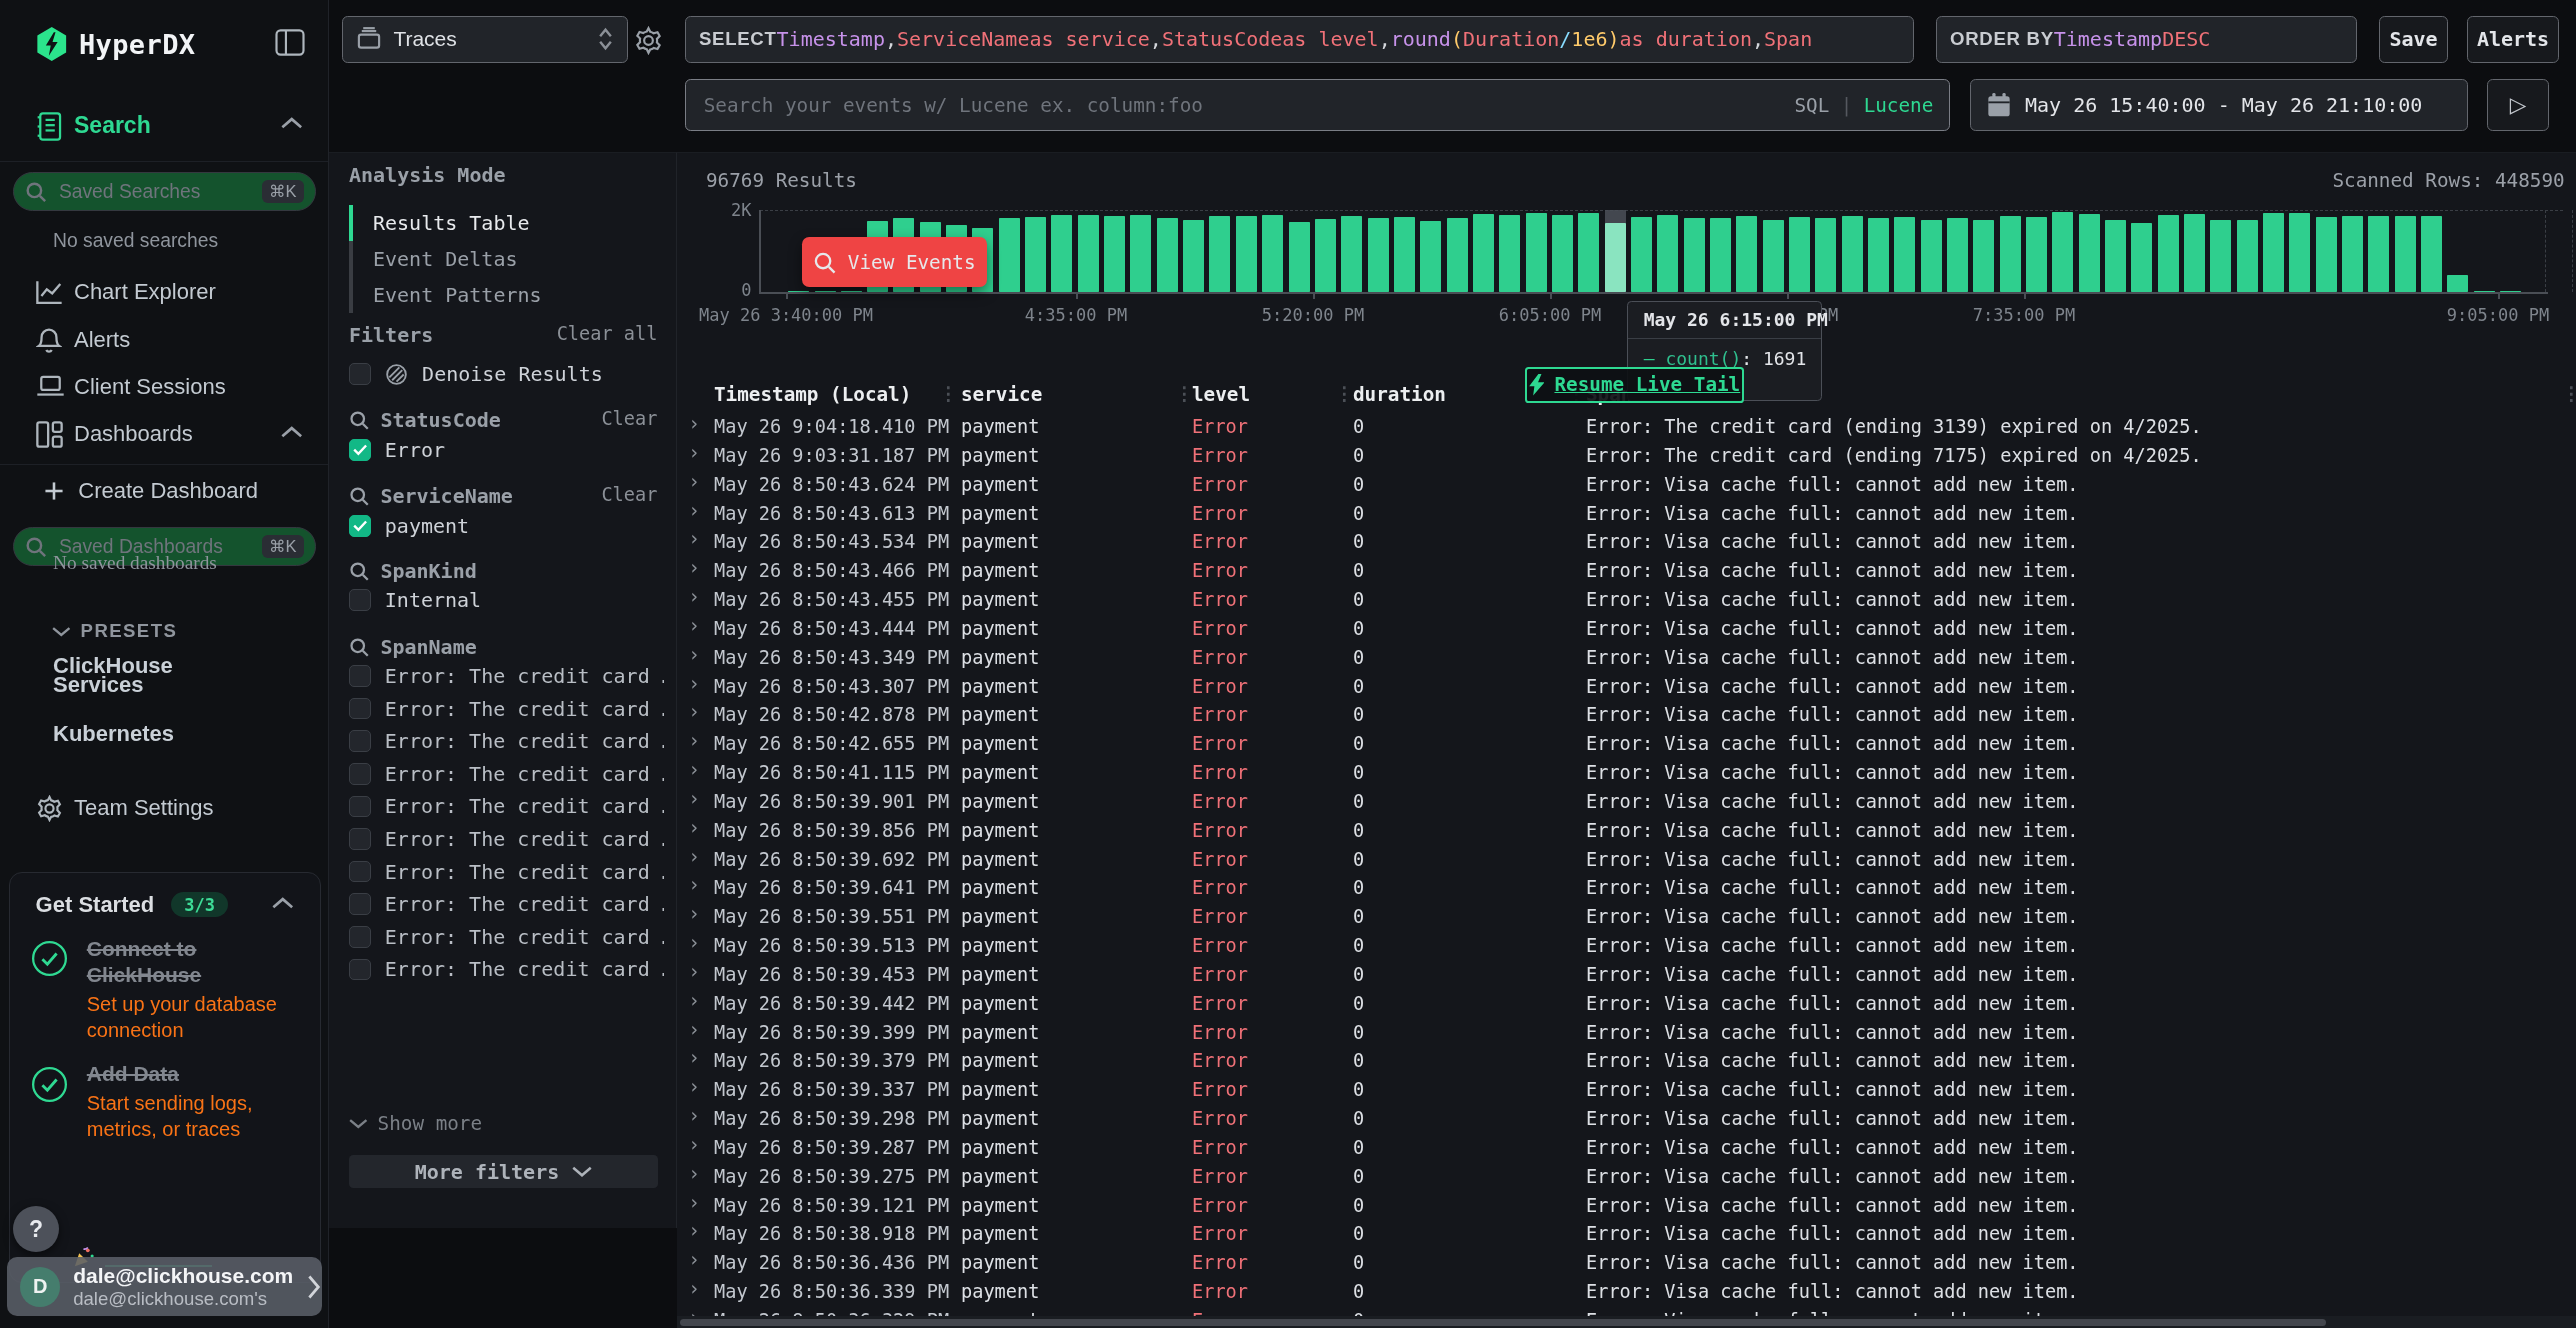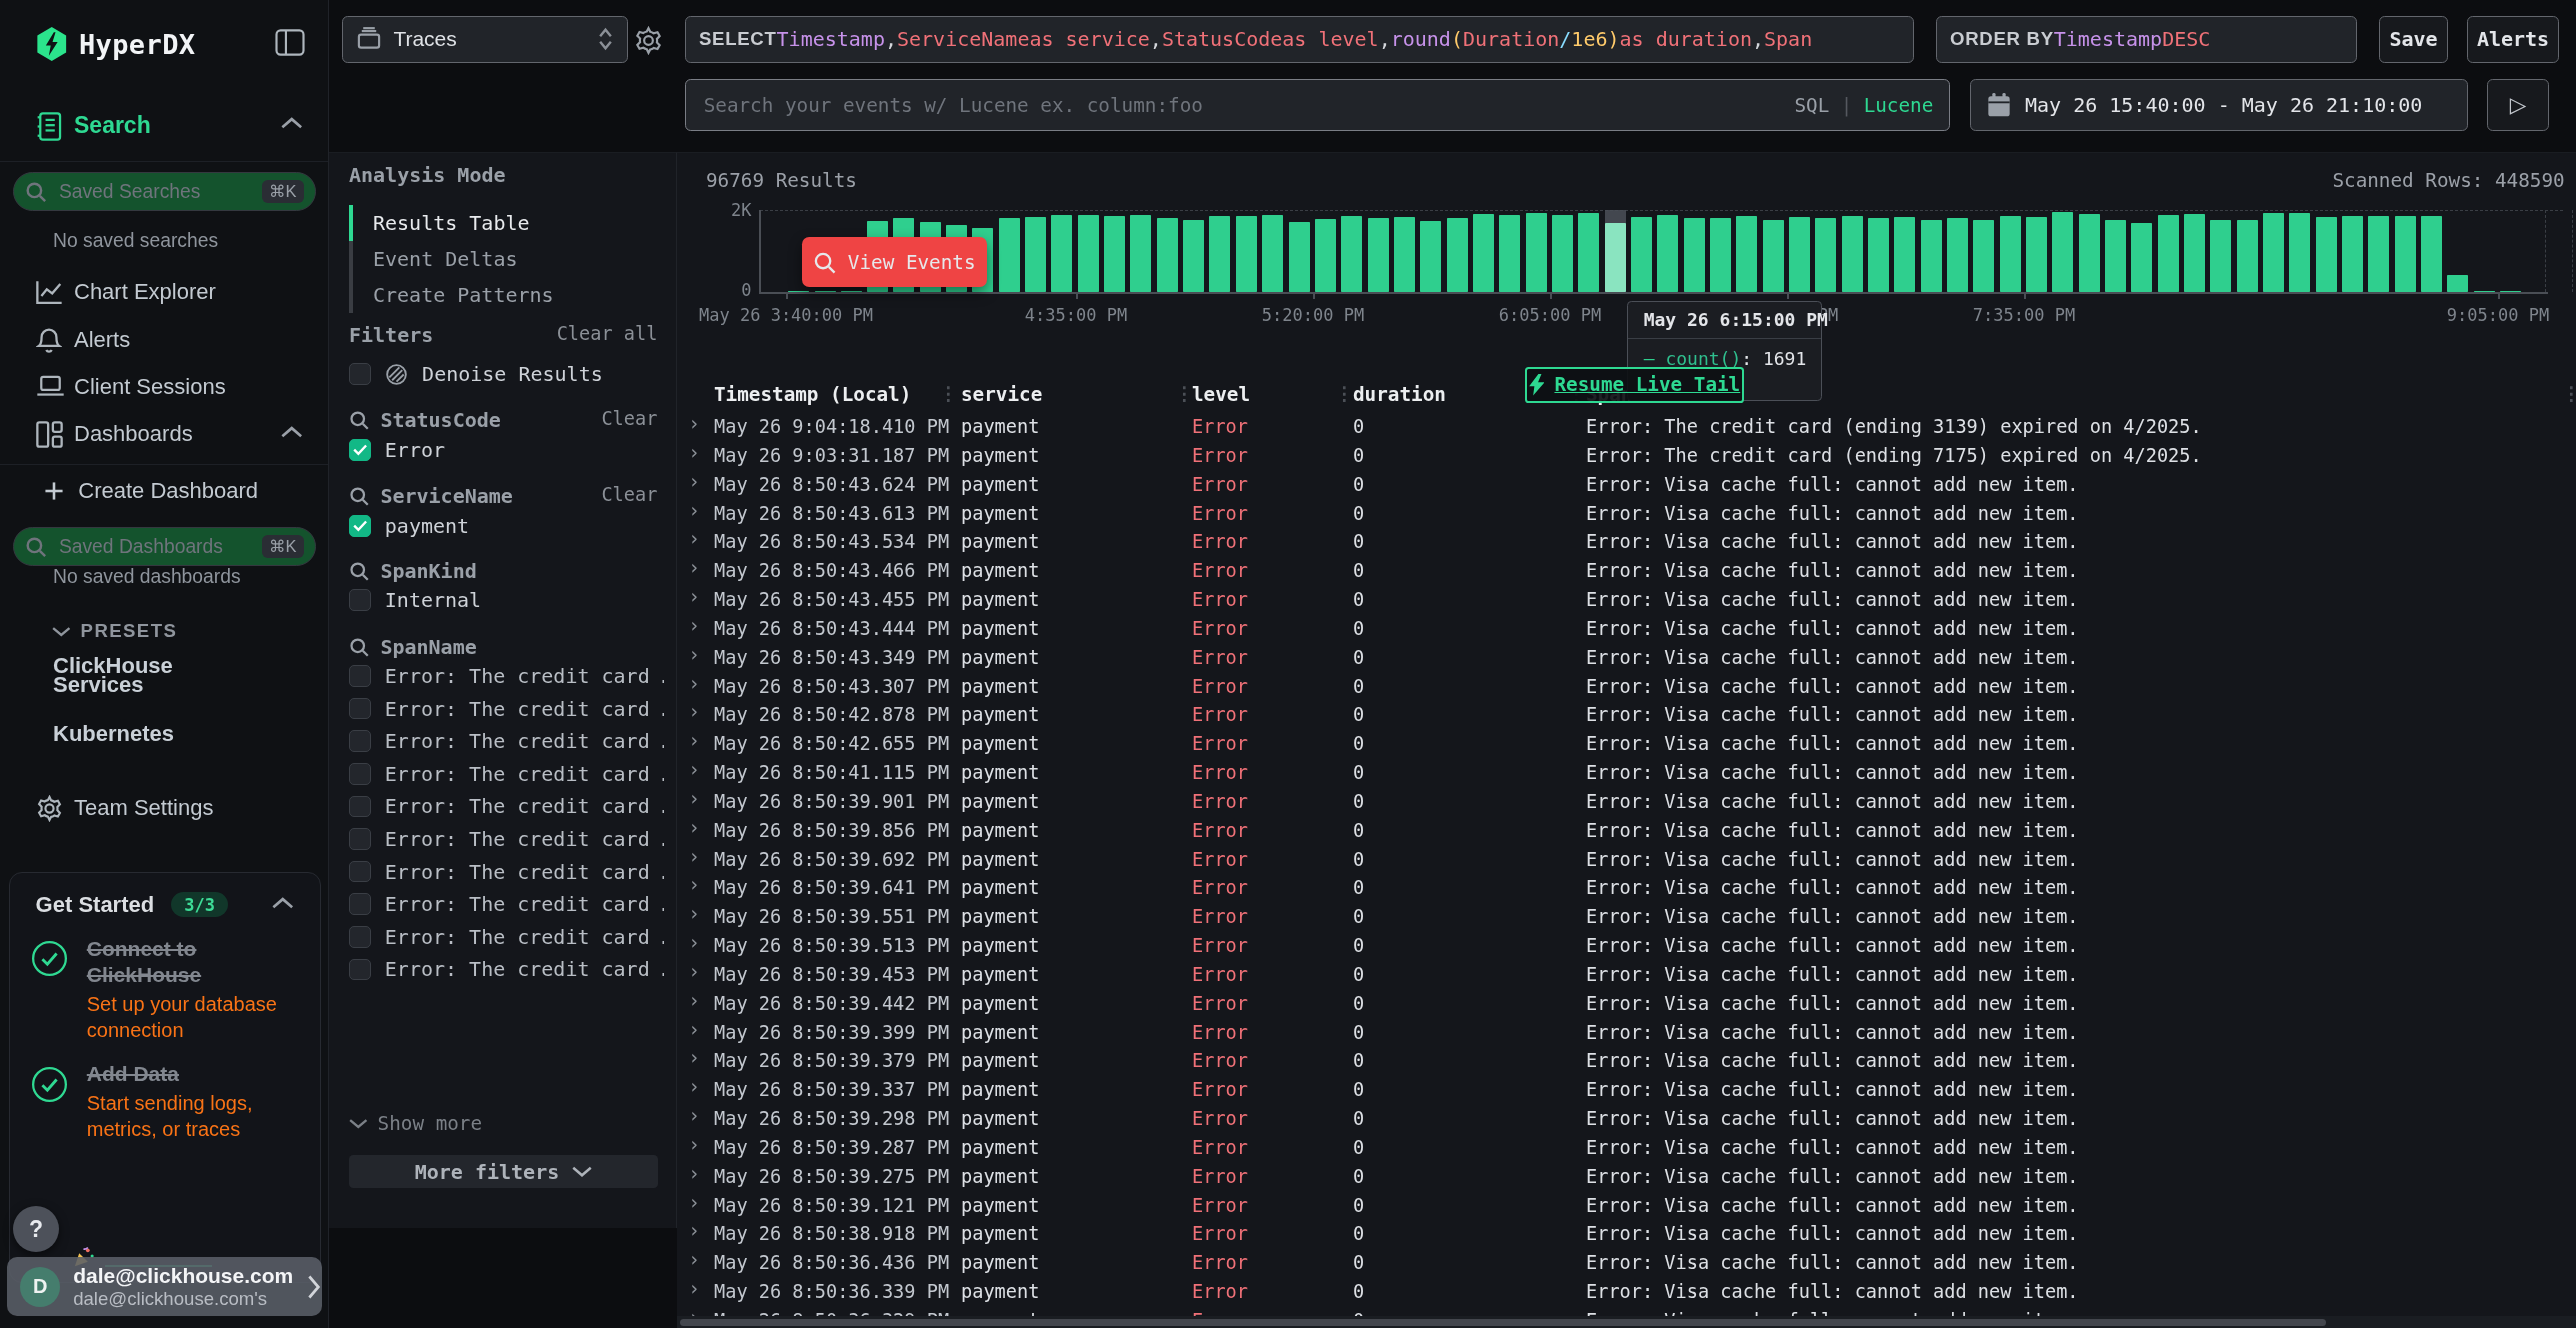--- a/index.html
+++ b/index.html
@@ -284,21 +284,21 @@
     <div class="pill" style="top:527px;">
       <span>
         <svg width="21.5" height="21.5" viewBox="0 0 16 16" fill="none" stroke="#6f747c" stroke-width="1.8">
             <circle cx="7" cy="7" r="5"></circle>
             <line x1="11" y1="11" x2="15" y2="15"></line>
           </svg>
       </span>
       <input placeholder="Saved Dashboards" style="">
       <span class="kbd">⌘K</span>
     </div>
-    <div class="dim-note" style="top:566px;">No saved dashboards</div>
+    <div class="dim-note" style="top:552px;font-family:Liberation Serif, serif;">No saved dashboards</div>
 
     <div class="preset-hdr" style="top:620px;">
       <span>
         <svg width="18.6" height="13" viewBox="0 0 16 10" fill="none" stroke="currentColor" stroke-width="2">
             <polyline points="1,2 8,8 15,2"></polyline>
           </svg>
       </span>
       <span>PRESETS</span>
     </div>
     <div id="preset-list">
@@ -467,21 +467,21 @@
   </div>
   <div class="run-btn">
       <span>▷</span>
     </div>
 
   <section class="filters">
     <div class="f-heading" style="top:10px;">Analysis Mode</div>
     <div class="mode-list" id="mode-list">
         <div class="mode-item active"><span class="rail"></span><span>Results Table</span></div>
         <div class="mode-item"><span class="rail"></span><span>Event Deltas</span></div>
-        <div class="mode-item"><span class="rail"></span><span>Create Patterns</span></div>
+        <div class="mode-item"><span class="rail"></span><span>Event Patterns</span></div>
       </div>
 
     <div class="f-heading" style="top:170px;">Filters</div>
     <span class="clear-link" style="top:170px;">Clear all</span>
 
     <div class="check-row" style="top:209px;">
       <span class="cbx"></span>
       <span>
         <svg width="23" height="23" viewBox="0 0 16 16" fill="none" stroke="#9aa0a8" stroke-width="1.3">
             <circle cx="8" cy="8" r="6.5"></circle>

